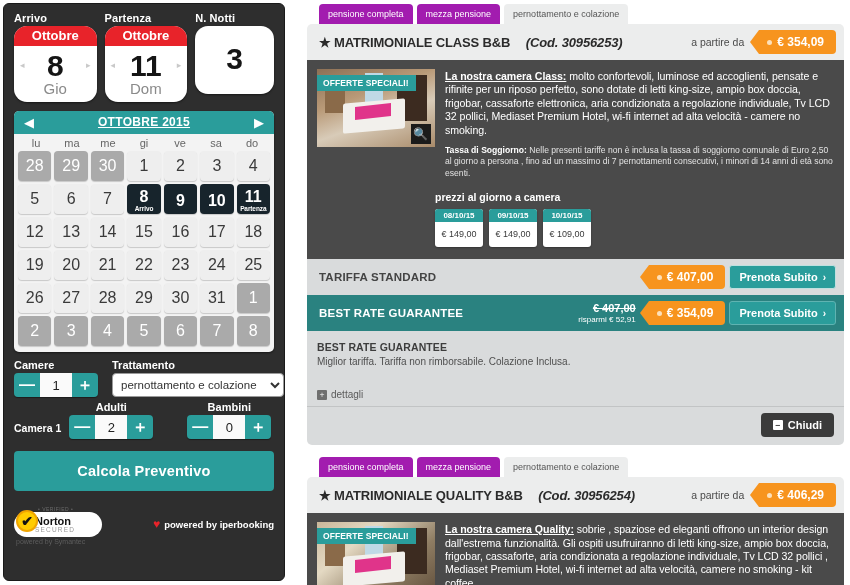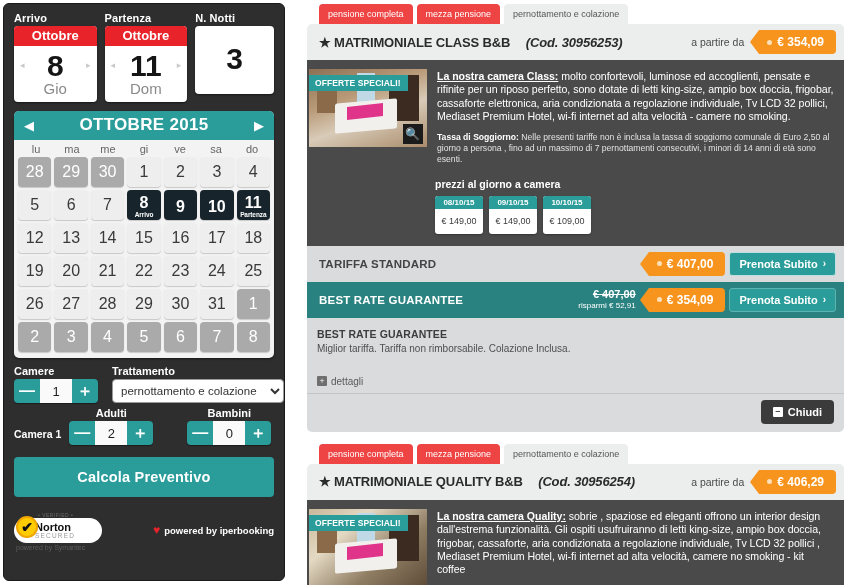--- a/index.html
+++ b/index.html
@@ -28,21 +28,21 @@
   .date-col { position: relative; }
   .date-label {
     color: #ffffff;
     font-size: 11px;
     font-weight: bold;
     margin-bottom: 2px;
     letter-spacing: .1px;
   }
   .date-box {
     background: #ffffff;
-    border-radius: 4px;
+    border-radius: 13px;
     overflow: hidden;
     box-shadow: 0 1px 2px rgba(0,0,0,.5);
   }
   .date-month {
     background: #e8232a;
     color: #ffffff;
     font-size: 13px;
     font-weight: bold;
     text-align: center;
     padding: 3px 0 4px 0;
@@ -92,21 +92,21 @@
   }
   .cal-head {
     background: #2a9d9b;
     color: #fff;
     border-radius: 5px 5px 0 0;
     display: flex;
     align-items: center;
     justify-content: space-between;
     padding: 4px 10px 5px 10px;
   }
-  .cal-title { font-size: 17px; font-weight: bold; letter-spacing: .3px; }
+  .cal-title { font-size: 12px; font-weight: bold; letter-spacing: .3px; text-decoration: underline; }
   .cal-nav { font-size: 13px; cursor: pointer; line-height: 1; }
   .cal-dows {
     display: grid;
     grid-template-columns: repeat(7, 1fr);
     padding: 3px 4px 1px 4px;
   }
   .cal-dows div {
     text-align: center;
     font-size: 11px;
     color: #666;
@@ -265,21 +265,21 @@
   .right-panel {
     flex: 1;
     background: #ffffff;
     padding: 4px 6px 0 22px;
     overflow: hidden;
   }
   .room-card { margin-bottom: 12px; }
 
   .tabs { display: flex; gap: 4px; padding-left: 12px; }
   .tab {
-    background: #ef4444;
+    background: #a21caf;
     color: #ffffff;
     font-size: 9px;
     line-height: 11px;
     padding: 5px 9px 4px 9px;
     border-radius: 4px 4px 0 0;
     cursor: pointer;
     min-width: 62px;
   }
   .tab.active { background: #eceded; color: #555; }
 
@@ -332,21 +332,21 @@
     width: 5px; height: 5px;
     border-radius: 50%;
     background: #fde0b9;
     margin-right: 5px;
     flex: none;
   }
 
   .desc-wrap {
     background: #4a4a4a;
     display: flex;
-    padding: 9px 10px 10px 2px;
+    padding: 9px 10px 10px 10px;
     gap: 10px;
   }
   .thumb {
     width: 118px; height: 78px;
     position: relative;
     flex: none;
     overflow: hidden;
     background: linear-gradient(160deg,#8d7055 0%,#b99a78 35%,#d8cbb8 60%,#a98b6a 100%);
   }
   .thumb.q2 {

